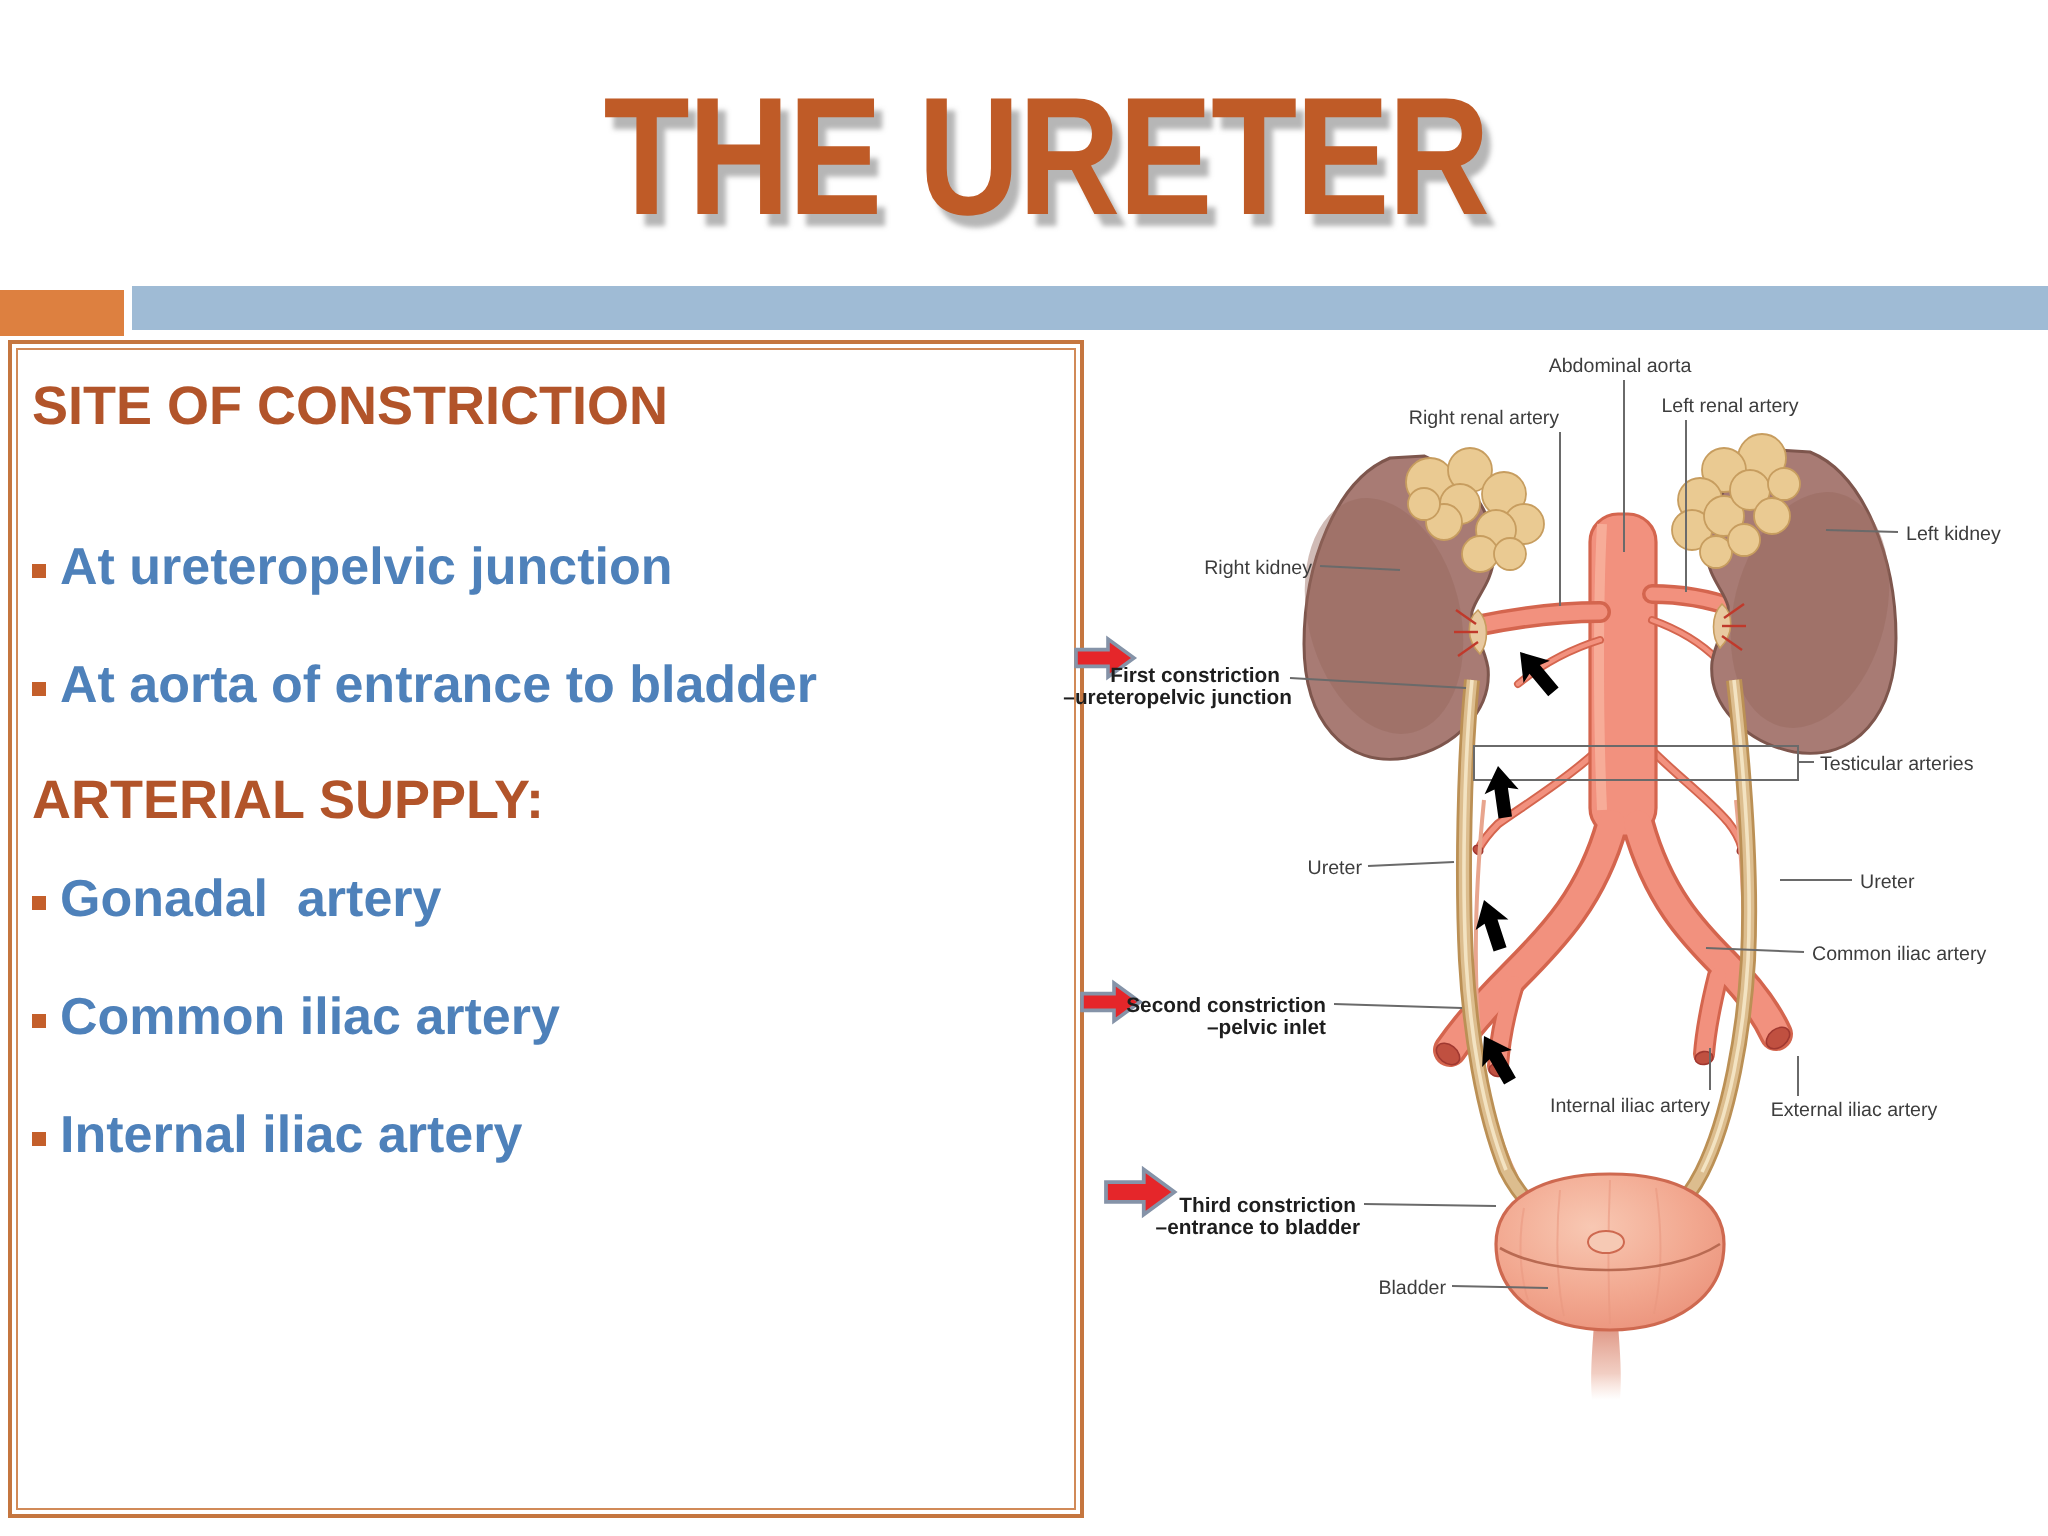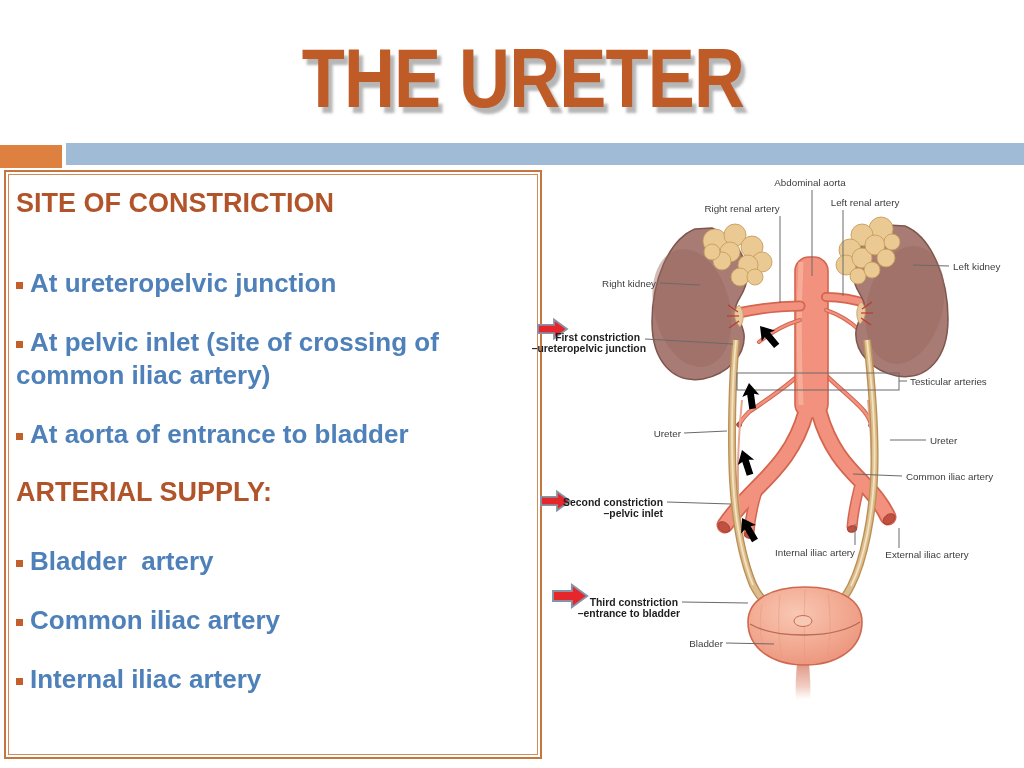--- a/index.html
+++ b/index.html
@@ -20,21 +20,21 @@
   
   .textbox{
     position:absolute;left:4px;top:170px;width:538px;height:589px;box-sizing:border-box;
     border:2px solid #c5763f;
     box-shadow:inset 0 0 0 2px #ffffff, inset 0 0 0 3px #d18a58;
     padding:16px 8px 0 10px;background:#ffffff;
   }
   .tb-heading{
     margin:0 0 48px 0;font-size:27px;font-weight:bold;color:#b2542a;line-height:31px;
   }
-  .tb-heading2{margin:0 0 37px 0;font-size:27px;font-weight:bold;color:#b2542a;line-height:31px;}
+  .tb-heading2{margin:0 0 17px 0;font-size:27px;font-weight:bold;color:#b2542a;line-height:31px;}
   .bullet{margin:0 0 26px 0;font-size:26px;font-weight:bold;color:#4e81ba;line-height:33px;}
   .bullet .sq{
     display:inline-block;width:7px;height:7px;background:#c45f2b;margin:0 7px 3px 0;
   }
   .bullet .bt{white-space:pre-wrap;text-align:center;}
   
   .diagram{position:absolute;left:530px;top:167px;width:494px;height:601px;}
   .lbl{font-family:"Liberation Sans","DejaVu Sans",sans-serif;font-size:9.8px;fill:#3d3d3d;}
   .lblb{font-family:"Liberation Sans","DejaVu Sans",sans-serif;font-size:10.4px;font-weight:bold;fill:#1e1e1e;}
   .leader{stroke:#6a6a6a;stroke-width:1;fill:none;}
@@ -50,24 +50,23 @@
   <div class="title">THE URETER</div>
 
   <div class="band-orange"></div>
   <div class="band-blue"></div>
 
   <div class="textbox">
     <div class="tb-heading">
       <div>SITE OF CONSTRICTION</div>
     </div>
     <div class="bullet"><span class="sq"></span><span class="bt">At ureteropelvic junction</span></div>
-    <div class="bullet"><span class="sq"></span><span class="bt">At pelvic inlet (site of crossing of common iliac artery)</span></div>
     <div class="bullet"><span class="sq"></span><span class="bt">At aorta of entrance to bladder</span></div>
     <div class="tb-heading2">ARTERIAL SUPPLY:</div>
-    <div class="bullet"><span class="sq"></span><span class="bt">Bladder  artery</span></div>
+    <div class="bullet"><span class="sq"></span><span class="bt">Gonadal  artery</span></div>
     <div class="bullet"><span class="sq"></span><span class="bt">Common iliac artery</span></div>
     <div class="bullet"><span class="sq"></span><span class="bt">Internal iliac artery</span></div>
   </div>
 
   <svg class="diagram" viewBox="530 167 494 601">
     <defs>
       <radialGradient id="bladderGrad" cx="42%" cy="34%" r="80%">
         <stop offset="0" stop-color="#f8c8b3"></stop>
         <stop offset=".55" stop-color="#f2a890"></stop>
         <stop offset="1" stop-color="#e98d76"></stop>

